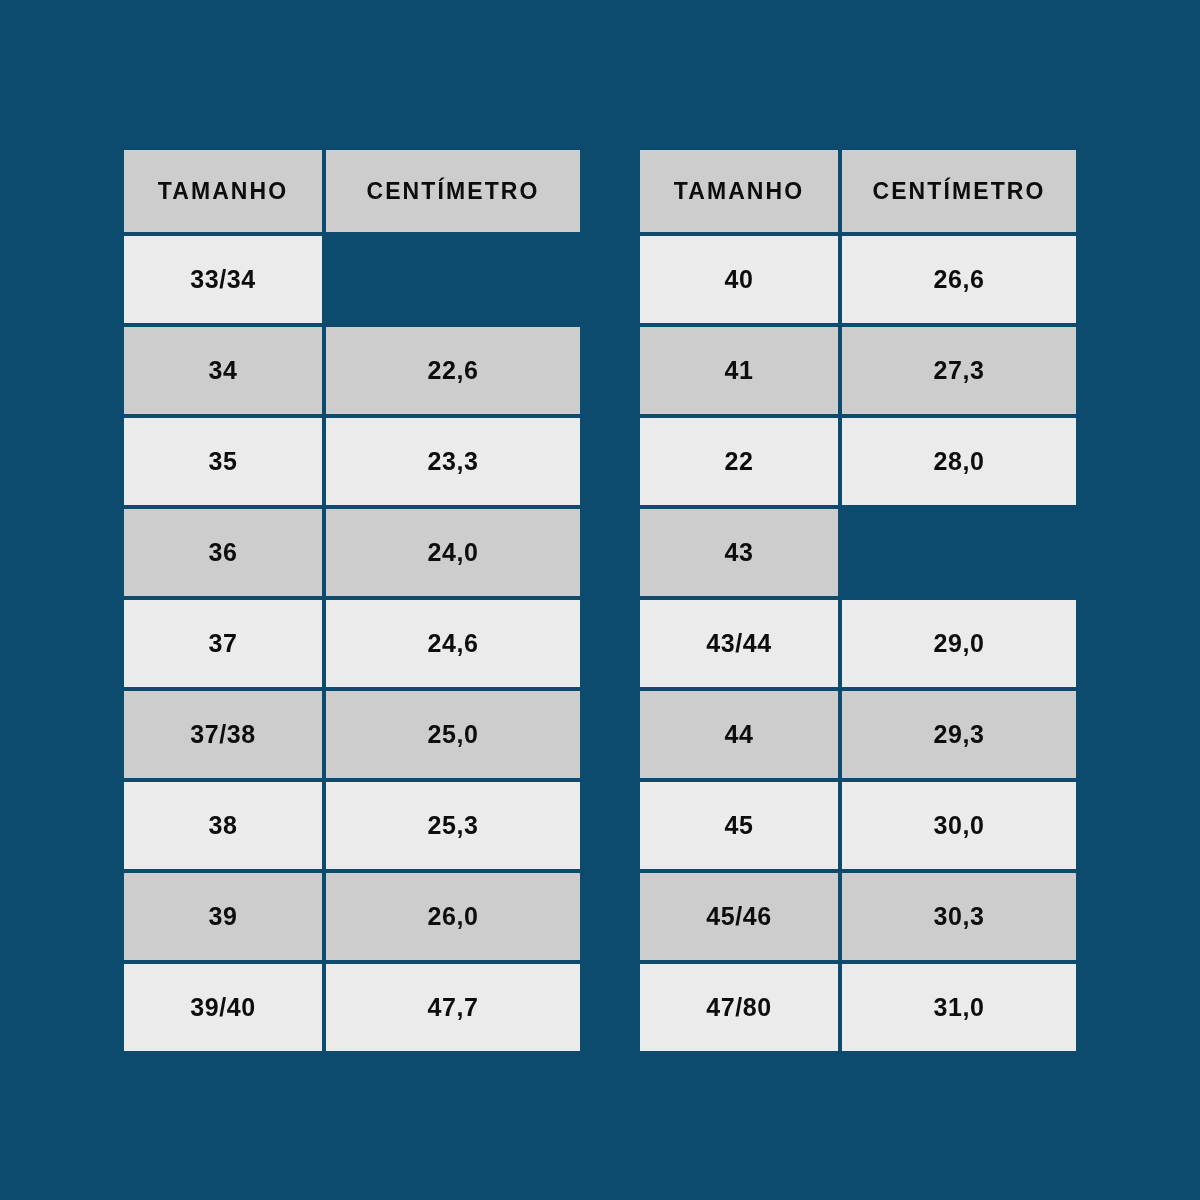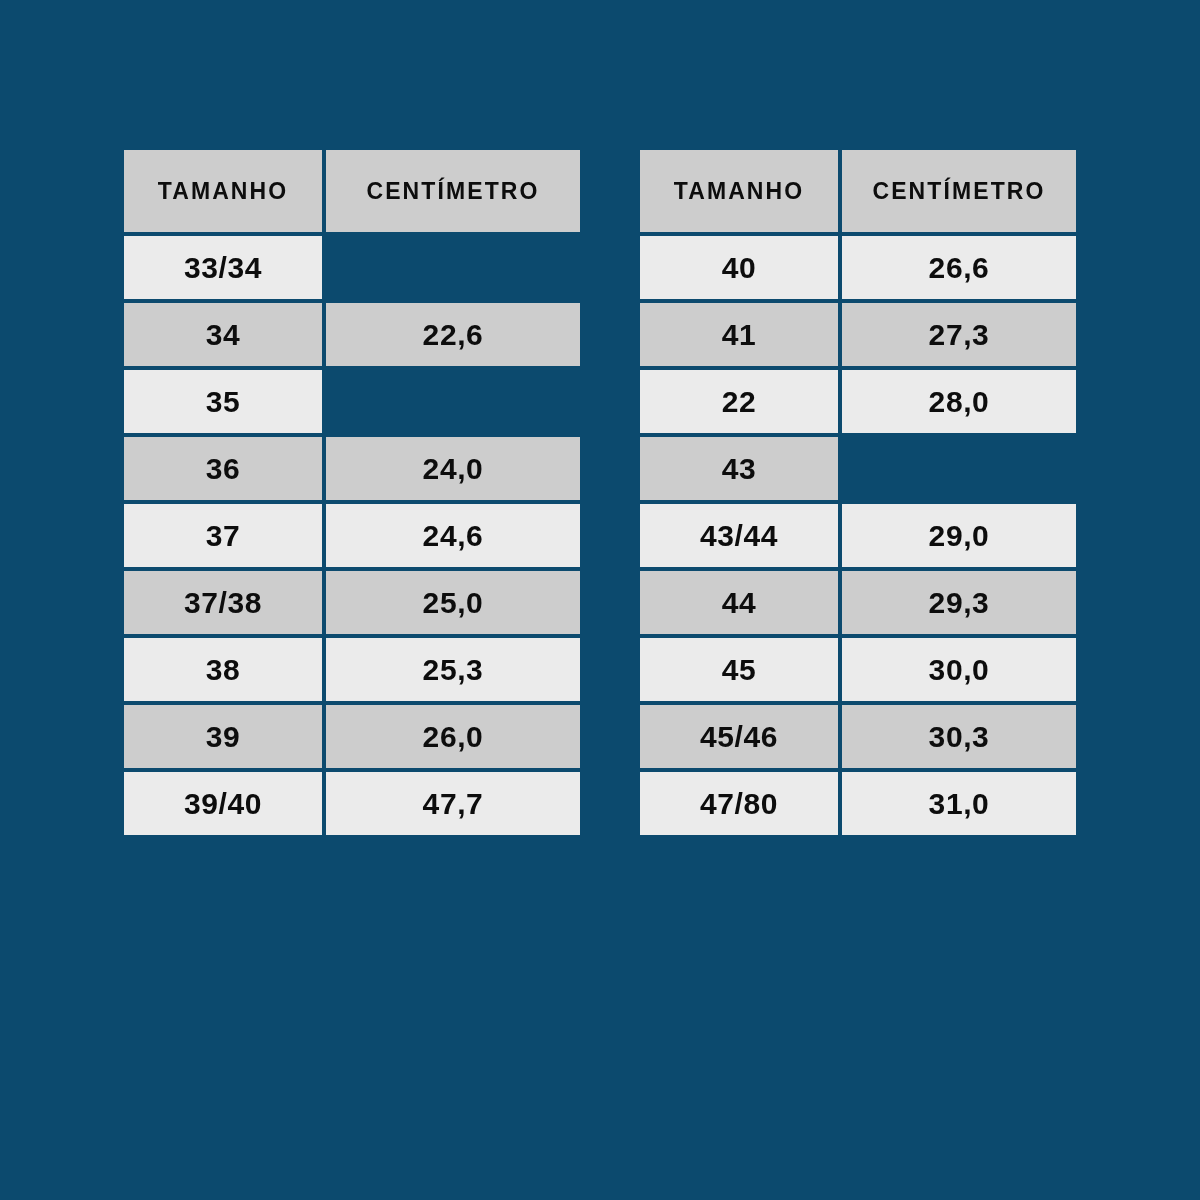--- a/index.html
+++ b/index.html
@@ -67,22 +67,22 @@
 
   .header-row .cell {
     height: 82px;
     background: #cdcdcd;
     font-size: 23px;
     letter-spacing: 2.1px;
     font-weight: 700;
   }
 
   .data-row .cell {
-    height: 63px;
-    font-size: 30px;
+    height: 87px;
+    font-size: 25px;
     letter-spacing: 0.6px;
   }
 
   .data-row.shade-light .cell { background: #ebebeb; }
   .data-row.shade-dark  .cell { background: #cdcdcd; }
 </style>
 </head>
 <body>
 
 <div id="page">
@@ -94,20 +94,21 @@
     </div>
   <div class="chart-row data-row shade-light">
         <div class="cell cell-size">33/34</div>
       </div>
       <div class="chart-row data-row shade-dark">
         <div class="cell cell-size">34</div>
         <div class="cell cell-cm">22,6</div>
       </div>
       <div class="chart-row data-row shade-light">
         <div class="cell cell-size">35</div>
+        <div class="cell cell-cm">23,3</div>
       </div>
       <div class="chart-row data-row shade-dark">
         <div class="cell cell-size">36</div>
         <div class="cell cell-cm">24,0</div>
       </div>
       <div class="chart-row data-row shade-light">
         <div class="cell cell-size">37</div>
         <div class="cell cell-cm">24,6</div>
       </div>
       <div class="chart-row data-row shade-dark">

